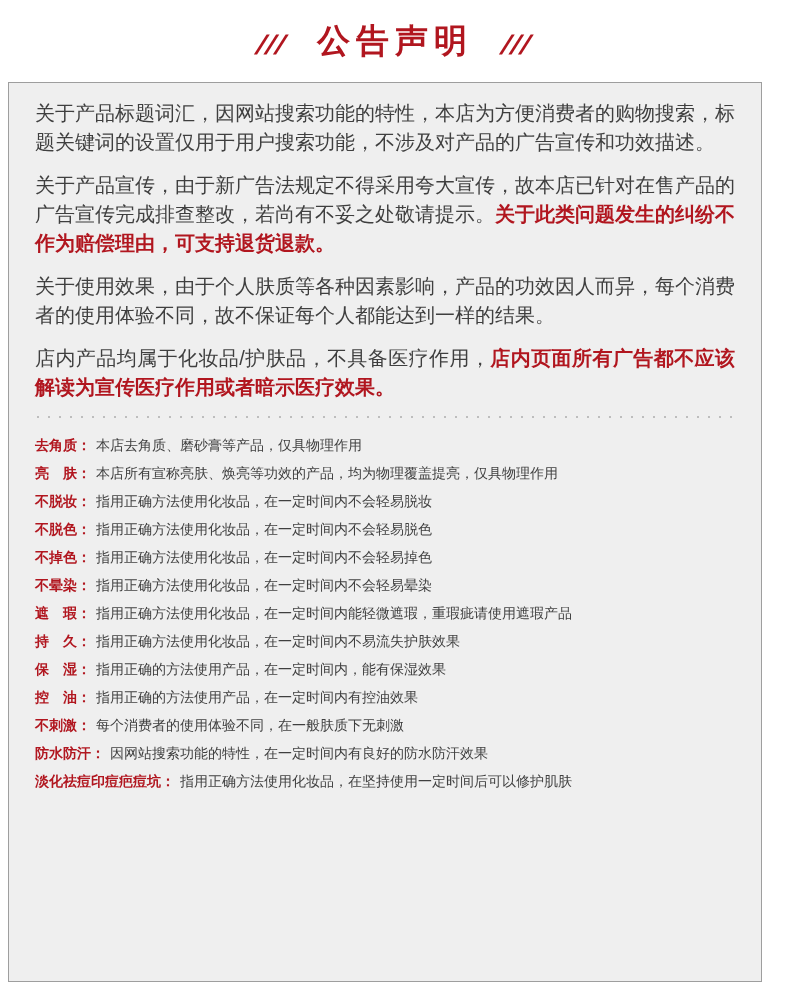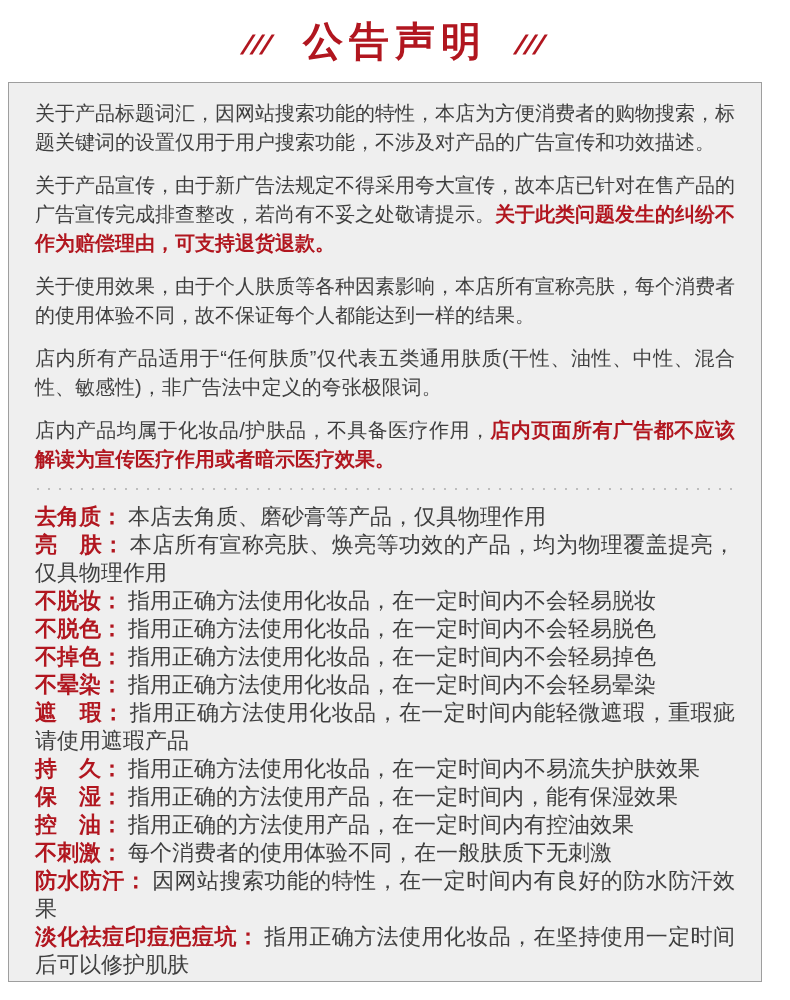--- a/index.html
+++ b/index.html
@@ -19,21 +19,21 @@
   .decor-slashes {
     color: #b1161f;
     font-size: 27px;
     font-weight: bold;
     font-style: italic;
     letter-spacing: 2px;
     transform: skewX(-14deg) translateY(4px);
   }
   .page-title {
     margin: 0;
-    font-size: 40px;
+    font-size: 33px;
     font-weight: bold;
     color: #b1161f;
     letter-spacing: 6px;
   }
   .panel {
     width: 754px; height: 900px;
     margin: 0 8px;
     background: #efefef;
     border: 1px solid #9e9e9e;
     padding: 16px 26px 12px 26px;
@@ -49,21 +49,21 @@
   .para .red-seg {
     color: #b1161f;
     font-weight: bold;
   }
   .dotted-divider {
     height: 2px;
     margin: 10px 2px 13px 2px;
     background: repeating-linear-gradient(to right, #bdbdbd 0 2px, transparent 2px 11px);
   }
   .term-row {
-    font-size: 22px;
+    font-size: 14px;
     line-height: 28px;
     color: #3f3f3f;
     text-align: justify;
   }
   .term-label {
     color: #b1161f;
     font-weight: bold;
     margin-right: 5px;
   }
 </style>
@@ -75,23 +75,22 @@
   <h1 class="page-title">公告声明</h1>
   <span class="decor-slashes">///</span>
 </div>
 
 <div class="panel">
 
   <p class="para"><span>关于产品标题词汇，因网站搜索功能的特性，本店为方便消费者的购物搜索，标题关键词的设置仅用于用户搜索功能，不涉及对产品的广告宣传和功效描述。</span><span class="red-seg"></span></p>
 
   <p class="para"><span>关于产品宣传，由于新广告法规定不得采用夸大宣传，故本店已针对在售产品的广告宣传完成排查整改，若尚有不妥之处敬请提示。</span><span class="red-seg">关于此类问题发生的纠纷不作为赔偿理由，可支持退货退款。</span></p>
 
-  <p class="para"><span>关于使用效果，由于个人肤质等各种因素影响，本店所有宣称亮肤，每个消费者的使用体验不同，故不保证每个人都能达到一样的结果。</span><span class="red-seg"></span></p>
+  <p class="para"><span>关于使用效果，由于个人肤质等各种因素影响，产品的功效因人而异，每个消费者的使用体验不同，故不保证每个人都能达到一样的结果。</span><span class="red-seg"></span></p>
 
-  <p class="para"><span>店内所有产品适用于“任何肤质”仅代表五类通用肤质(干性、油性、中性、混合性、敏感性)，非广告法中定义的夸张极限词。</span><span class="red-seg"></span></p>
 
   <p class="para"><span>店内产品均属于化妆品/护肤品，不具备医疗作用，</span><span class="red-seg">店内页面所有广告都不应该解读为宣传医疗作用或者暗示医疗效果。</span></p>
 
 
   <div class="dotted-divider"></div>
 
   <div class="terms">
     <div class="term-row"><span class="term-label">去角质：</span><span class="term-desc">本店去角质、磨砂膏等产品，仅具物理作用</span></div>
     <div class="term-row"><span class="term-label">亮　肤：</span><span class="term-desc">本店所有宣称亮肤、焕亮等功效的产品，均为物理覆盖提亮，仅具物理作用</span></div>
     <div class="term-row"><span class="term-label">不脱妆：</span><span class="term-desc">指用正确方法使用化妆品，在一定时间内不会轻易脱妆</span></div>

